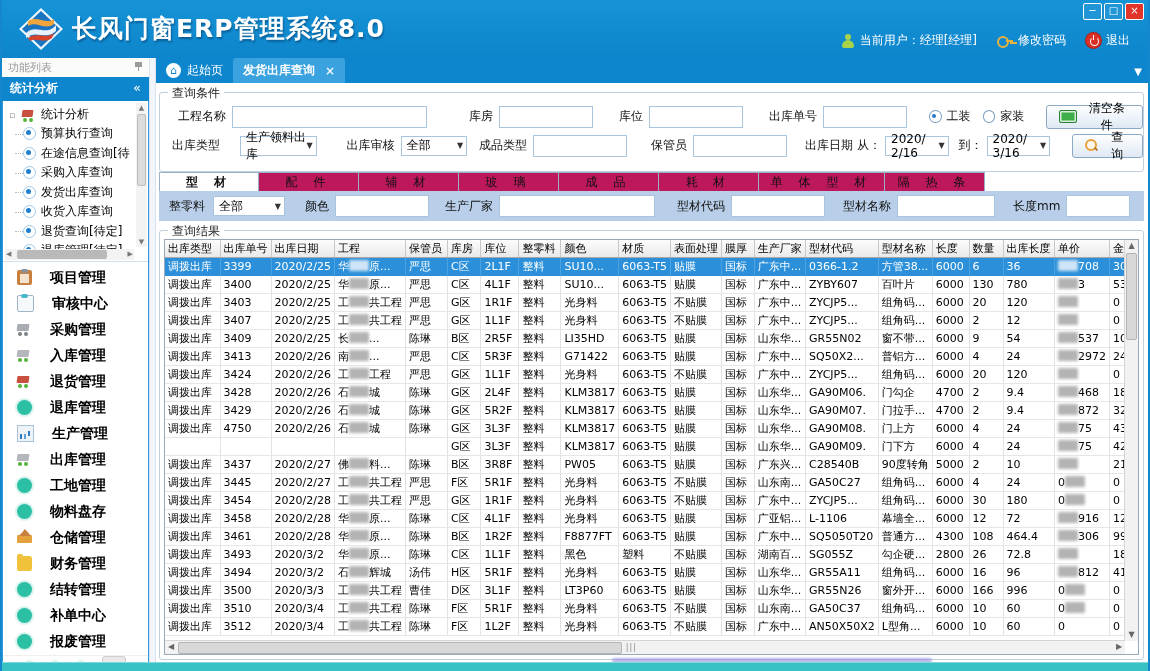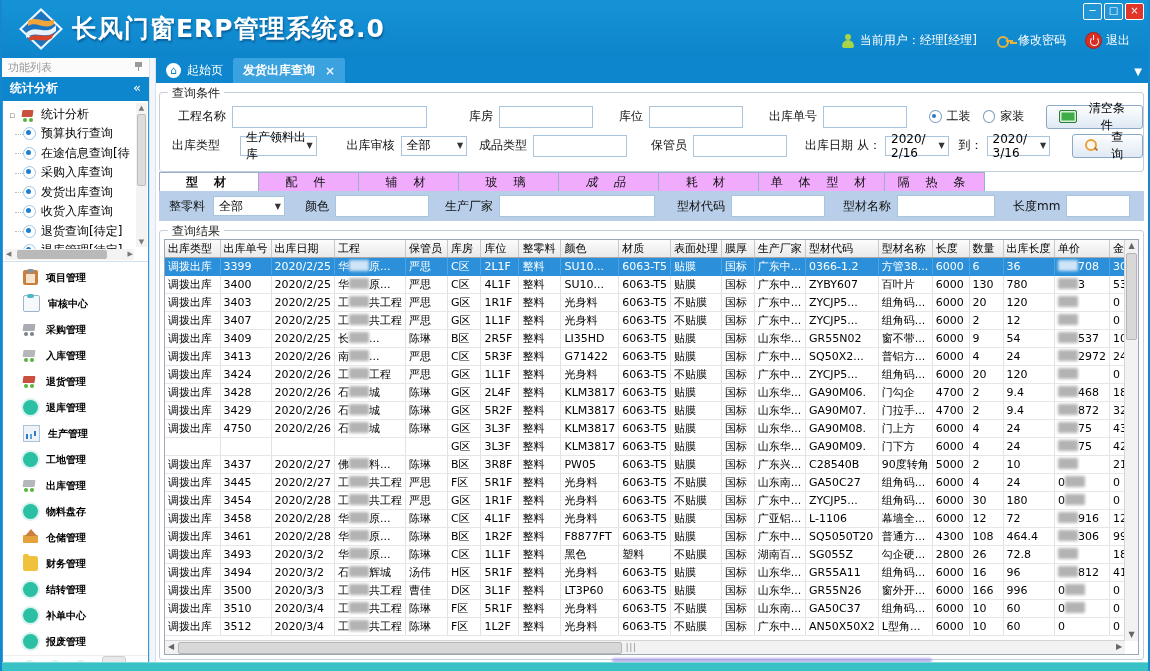--- a/index.html
+++ b/index.html
@@ -52,21 +52,21 @@
   .bullet:after{content:"";position:absolute;left:2px;top:2px;width:5px;height:5px;border-radius:50%;background:#1d7fd0;}
   .tree-vscroll{position:absolute;right:1px;top:2px;bottom:14px;width:11px;background:#f3f3f3;}
   .tree-vscroll .arr{height:10px;text-align:center;font-size:7px;color:#777;line-height:10px;}
   .tree-vscroll .thumb{position:absolute;left:1px;right:1px;top:11px;height:70px;background:#dcdcdc;border:1px solid #bdbdbd;border-radius:2px;}
   .tree-vscroll .arr.dn{position:absolute;bottom:0;left:0;right:0;}
   .tree-hscroll{position:absolute;left:2px;right:14px;bottom:1px;height:11px;background:#f3f3f3;}
   .tree-hscroll .thumb{position:absolute;left:12px;top:1px;width:70%;height:9px;background:#b9b9b9;border-radius:2px;}
   .tree-hscroll .arr{position:absolute;top:1px;font-size:7px;color:#777;}
   .tree-hscroll .arr.l{left:1px}.tree-hscroll .arr.r{right:1px}
   .side-menu{flex:1;padding-top:3px;}
-  .menu-item{display:flex;align-items:center;gap:8px;height:26px;padding-left:20px;font-size:10px;font-weight:bold;cursor:default;}
+  .menu-item{display:flex;align-items:center;gap:18px;height:26px;padding-left:14px;font-size:14px;font-weight:bold;cursor:default;}
   .mi-icon{width:15px;height:15px;flex:0 0 15px;position:relative;}
   .mi-dot{border-radius:50%;background:#2bbfa4;box-shadow:0 0 0 2px #d9f3ee;}
   .mi-clip{background:#c9803f;border-radius:2px;}
   .mi-clip:after{content:"";position:absolute;left:3px;top:4px;right:3px;bottom:2px;background:#f3e3cf;}
   .mi-clip:before{content:"";position:absolute;left:4px;top:-1px;width:7px;height:4px;background:#8a8f96;border-radius:2px;z-index:1;}
   .mi-doc{background:#f6f9fc;border:1px solid #9fb4c6;border-radius:2px;}
   .mi-doc:before{content:"";position:absolute;left:3px;top:-2px;width:7px;height:4px;background:#49b8c9;border-radius:2px;}
   .mi-cart:before{content:"";position:absolute;left:0;top:2px;width:12px;height:7px;background:#a9adb3;transform:skewX(-8deg);border-radius:1px;}
   .mi-cart:after{content:"";position:absolute;left:1px;top:10px;width:4px;height:4px;border-radius:50%;background:#7d8187;box-shadow:6px 0 0 #7d8187;}
   .mi-cart.green:before{background:#b4b8bd;}
@@ -107,21 +107,21 @@
   .radio{width:11px;height:11px;border-radius:50%;border:1px solid #7a9cc0;background:#fff;position:relative;}
   .radio.on:after{content:"";position:absolute;left:2.5px;top:2.5px;width:4px;height:4px;border-radius:50%;background:#2a78c8;}
   .btn{height:24px;border:1px solid #8ca8c4;border-radius:3px;background:linear-gradient(#fdfefe,#dfe9f4);
     display:flex;align-items:center;gap:7px;padding:0 12px;font-size:12px;}
   .ic-clear{width:16px;height:11px;background:#3fae49;border:1px solid #2c7d34;border-radius:2px;box-shadow:inset 0 0 0 1.5px #d7efd9;}
   .ic-mag{width:13px;height:13px;position:relative;}
   .ic-mag:before{content:"";position:absolute;left:0;top:0;width:8px;height:8px;border:2px solid #e8a23c;border-radius:50%;background:#fdf6ec;}
   .ic-mag:after{content:"";position:absolute;left:9px;top:9px;width:4px;height:2px;background:#b5742a;transform:rotate(45deg);}
   
   .mat-tabs{position:absolute;left:3px;top:114px;height:20px;display:flex;}
-  .mat-tab{height:20px;box-sizing:border-box;border:1px solid #9ab0c6;border-left:none;background:#f0abfc;
+  .mat-tab{height:20px;box-sizing:border-box;border:1px solid #9ab0c6;border-left:none;background:#be185d;
     font-size:12px;display:flex;align-items:center;justify-content:center;letter-spacing:6px;padding:0 4px;color:#111;}
   .mat-tab:first-child{border-left:1px solid #9ab0c6;}
   .mat-tab.active{background:#fff;border-bottom-color:#fff;font-weight:bold;}
   .filter-row{position:absolute;left:3px;top:133px;right:4px;height:30px;background:#b9cfe9;
     display:flex;align-items:center;font-size:12px;}
   
   #result-box{left:3px;top:172px;right:4px;bottom:3px;}
   .table-wrap{position:absolute;left:4px;top:8px;right:4px;bottom:4px;border:1px solid #9aa8b8;overflow:hidden;background:#fff;}
   table.grid{border-collapse:collapse;table-layout:fixed;font-size:11px;}
   table.grid th{background:linear-gradient(#fcfcfc,#e9e9e9);border-right:1px solid #c8c8c8;border-bottom:1px solid #a8a8a8;
@@ -263,26 +263,26 @@
             </div>
             <div class="menu-item">
               <span class="mi-icon mi-dot"></span>
               <span>退库管理</span>
             </div>
             <div class="menu-item">
               <span class="mi-icon mi-chart"></span>
               <span>生产管理</span>
             </div>
             <div class="menu-item">
+              <span class="mi-icon mi-cart green"></span>
+              <span>出库管理</span>
+            </div>
+            <div class="menu-item">
               <span class="mi-icon mi-dot"></span>
               <span>工地管理</span>
-            </div>
-            <div class="menu-item">
-              <span class="mi-icon mi-cart green"></span>
-              <span>出库管理</span>
             </div>
             <div class="menu-item">
               <span class="mi-icon mi-dot"></span>
               <span>物料盘存</span>
             </div>
             <div class="menu-item">
               <span class="mi-icon mi-house"></span>
               <span>仓储管理</span>
             </div>
             <div class="menu-item">
@@ -380,21 +380,21 @@
             <span>查  询</span>
           </button>
         </div>
       </div>
 
       <div class="mat-tabs" id="mat-tabs">
           <div class="mat-tab active" style="width: 100px;">型  材</div>
           <div class="mat-tab" style="width: 100px;">配  件</div>
           <div class="mat-tab" style="width: 100px;">辅  材</div>
           <div class="mat-tab" style="width: 100px;">玻  璃</div>
-          <div class="mat-tab" style="width: 100px; font-style: italic;">成  品</div>
+          <div class="mat-tab" style="width: 100px;">成  品</div>
           <div class="mat-tab" style="width: 100px; font-family: Liberation Serif, serif;">耗  材</div>
           <div class="mat-tab" style="width: 126px;">单 体 型 材</div>
           <div class="mat-tab" style="width: 100px;">隔 热 条</div>
         </div>
       <div class="filter-row">
         <span class="q-label" style="margin-left:10px">整零料</span>
         <span class="q-select" style="width:72px;margin-left:8px">
           <span>全部</span>
             <span class="car">▼</span>
         </span>

